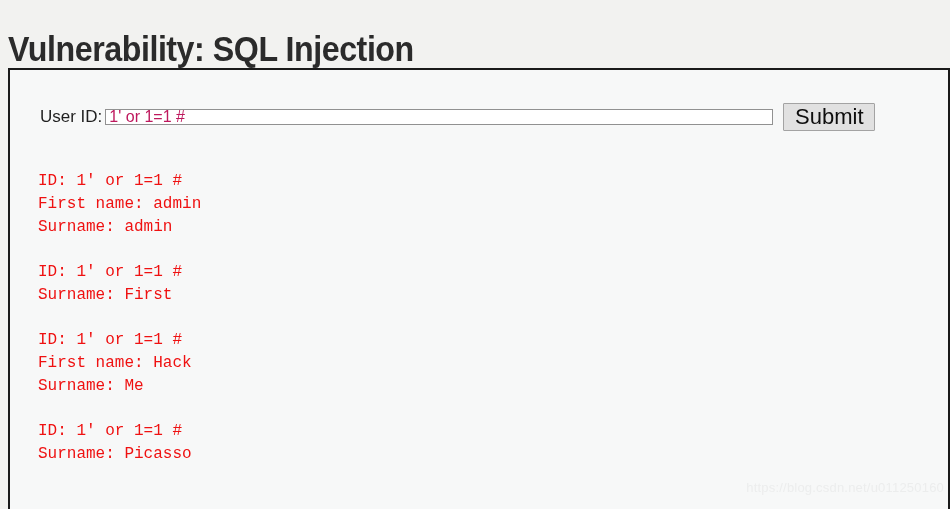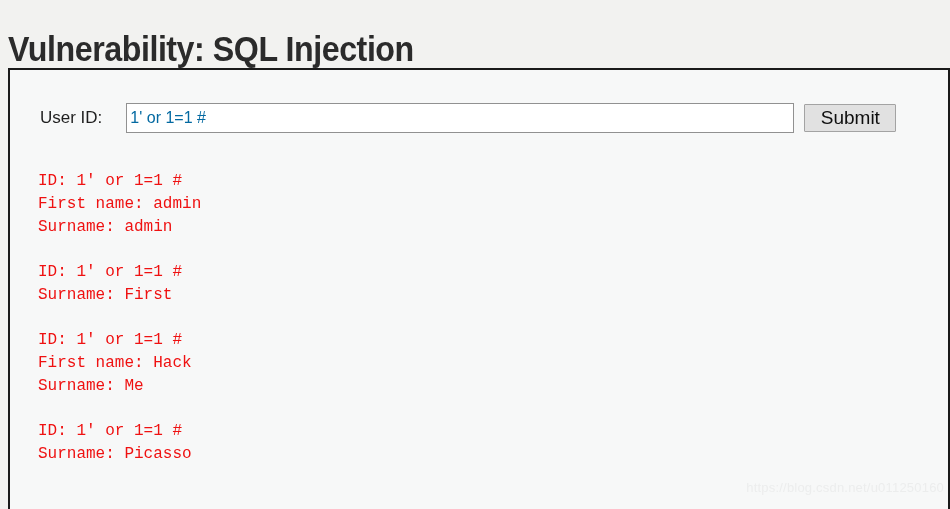--- a/index.html
+++ b/index.html
@@ -50,43 +50,43 @@
     position: absolute;
     left: 30px;
     top: 33px;
     display: flex;
     align-items: center;
     white-space: nowrap;
   }
   .userid-label {
     font-size: 17px;
     color: #1f1f1f;
-    margin-right: 24px;
+    margin-right: 3px;
     line-height: 20px;
   }
   .userid-input {
     width: 668px;
-    height: 30px;
+    height: 16px;
     box-sizing: border-box;
     padding: 0 3px;
     font-family: "Liberation Sans", sans-serif;
     font-size: 16px;
-    color: #0369a1;
+    color: #be185d;
     background: #ffffff;
     border: 1px solid #919191;
     border-radius: 0;
     outline: none;
   }
   .submit-button {
     margin-left: 10px;
     width: 92px;
     height: 28px;
     box-sizing: border-box;
     font-family: "Liberation Sans", sans-serif;
-    font-size: 19px;
+    font-size: 22px;
     color: #0e0e0e;
     background: #e1e1e1;
     border: 1px solid #a3a3a3;
     border-radius: 1px;
     cursor: pointer;
     padding: 0;
   }
 
   
   .results {

